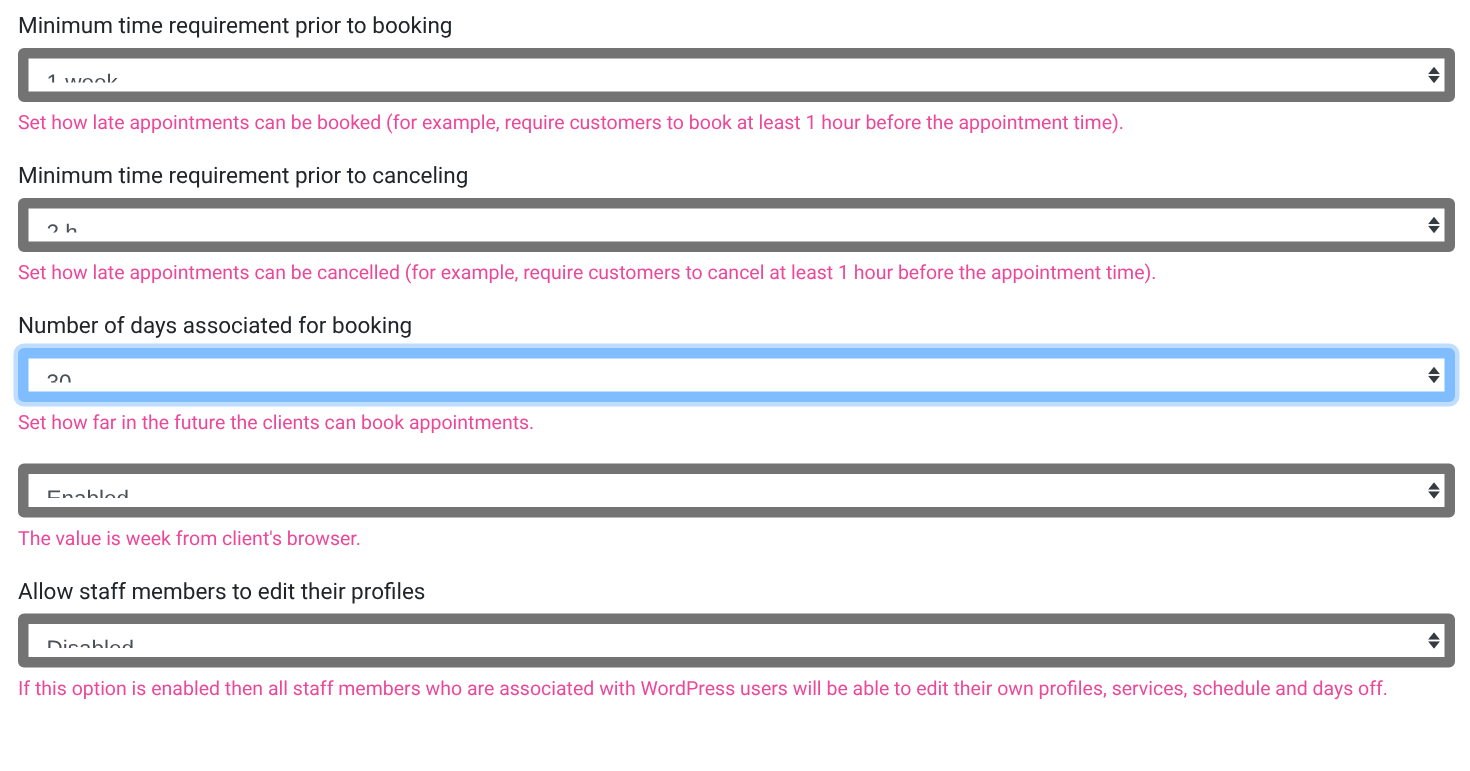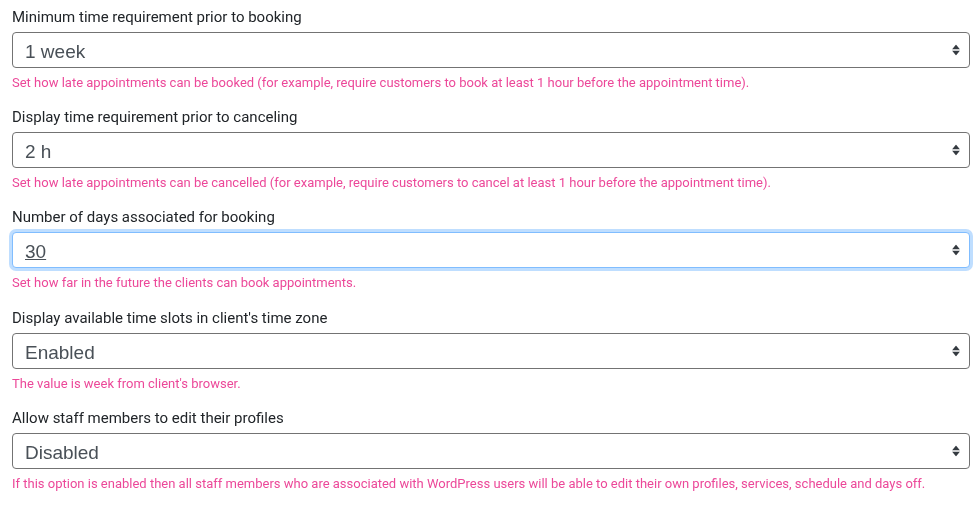--- a/index.html
+++ b/index.html
@@ -26,25 +26,25 @@
     margin-bottom: 6px;
   }
   .select-wrap {
     position: relative;
     width: 100%;
   }
   .form-select {
     width: 100%;
     height: 36px;
     padding: 6px 30px 6px 12px;
-    font-size: 19px;
+    font-size: 15px;
     line-height: 1.4;
     color: #495057;
     background: #fff;
-    border: 1px solid #737373;
+    border: 7px solid #737373;
     border-radius: 4px;
     appearance: none;
     -webkit-appearance: none;
     -moz-appearance: none;
     outline: none;
   }
   .form-select.focused {
     border-color: #80bdff;
     box-shadow: 0 0 0 3px rgba(0,123,255,.25);
     text-decoration: underline;
@@ -86,21 +86,21 @@
           </svg>
         <svg width="8" height="5" viewBox="0 0 8 5" style="margin-top:1px">
             <path d="M0 0 L4 5 L8 0 Z" fill="#343a40"></path>
           </svg>
       </span>
     </div>
     <div class="help-text">Set how late appointments can be booked (for example, require customers to book at least 1 hour before the appointment time).</div>
   </div>
 
   <div class="form-group">
-    <label class="form-label">Display time requirement prior to canceling</label>
+    <label class="form-label">Minimum time requirement prior to canceling</label>
     <div class="select-wrap">
       <select class="form-select">
         <option>2 h</option>
       </select>
       <span class="select-caret">
         <svg width="8" height="5" viewBox="0 0 8 5">
             <path d="M0 5 L4 0 L8 5 Z" fill="#343a40"></path>
           </svg>
         <svg width="8" height="5" viewBox="0 0 8 5" style="margin-top:1px">
             <path d="M0 0 L4 5 L8 0 Z" fill="#343a40"></path>
@@ -122,21 +122,20 @@
           </svg>
         <svg width="8" height="5" viewBox="0 0 8 5" style="margin-top:1px">
             <path d="M0 0 L4 5 L8 0 Z" fill="#343a40"></path>
           </svg>
       </span>
     </div>
     <div class="help-text">Set how far in the future the clients can book appointments.</div>
   </div>
 
   <div class="form-group">
-    <label class="form-label">Display available time slots in client's time zone</label>
     <div class="select-wrap">
       <select class="form-select">
         <option>Enabled</option>
       </select>
       <span class="select-caret">
         <svg width="8" height="5" viewBox="0 0 8 5">
             <path d="M0 5 L4 0 L8 5 Z" fill="#343a40"></path>
           </svg>
         <svg width="8" height="5" viewBox="0 0 8 5" style="margin-top:1px">
             <path d="M0 0 L4 5 L8 0 Z" fill="#343a40"></path>

